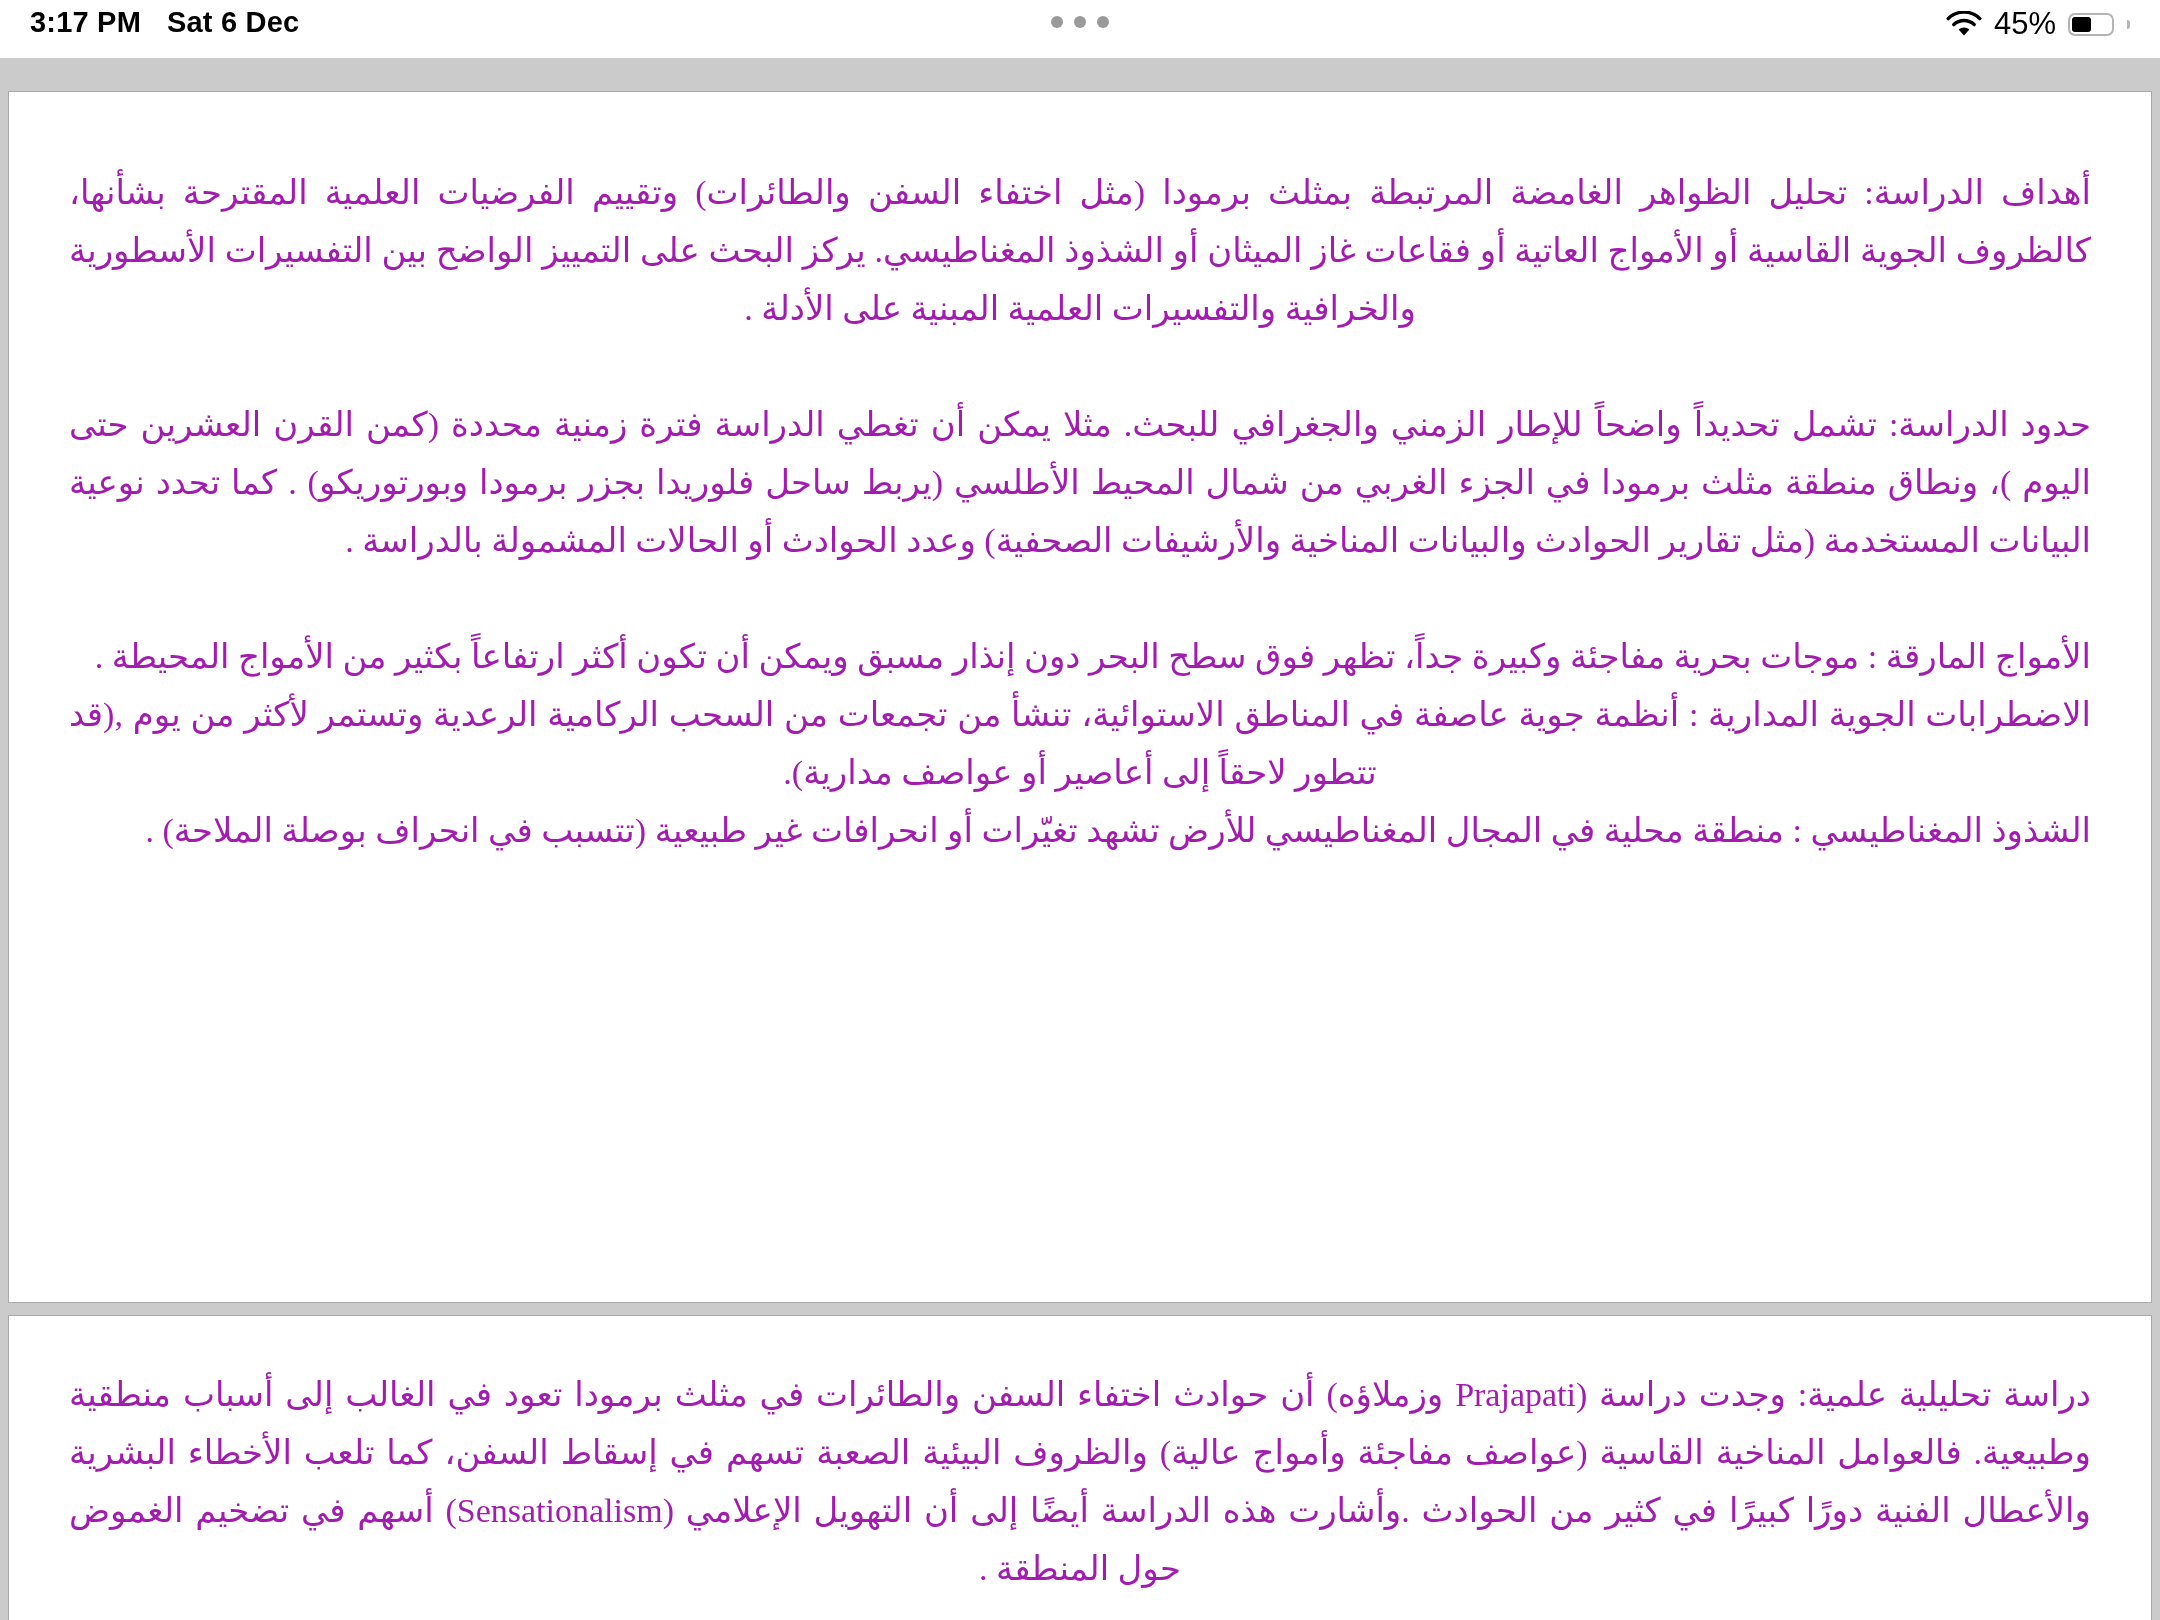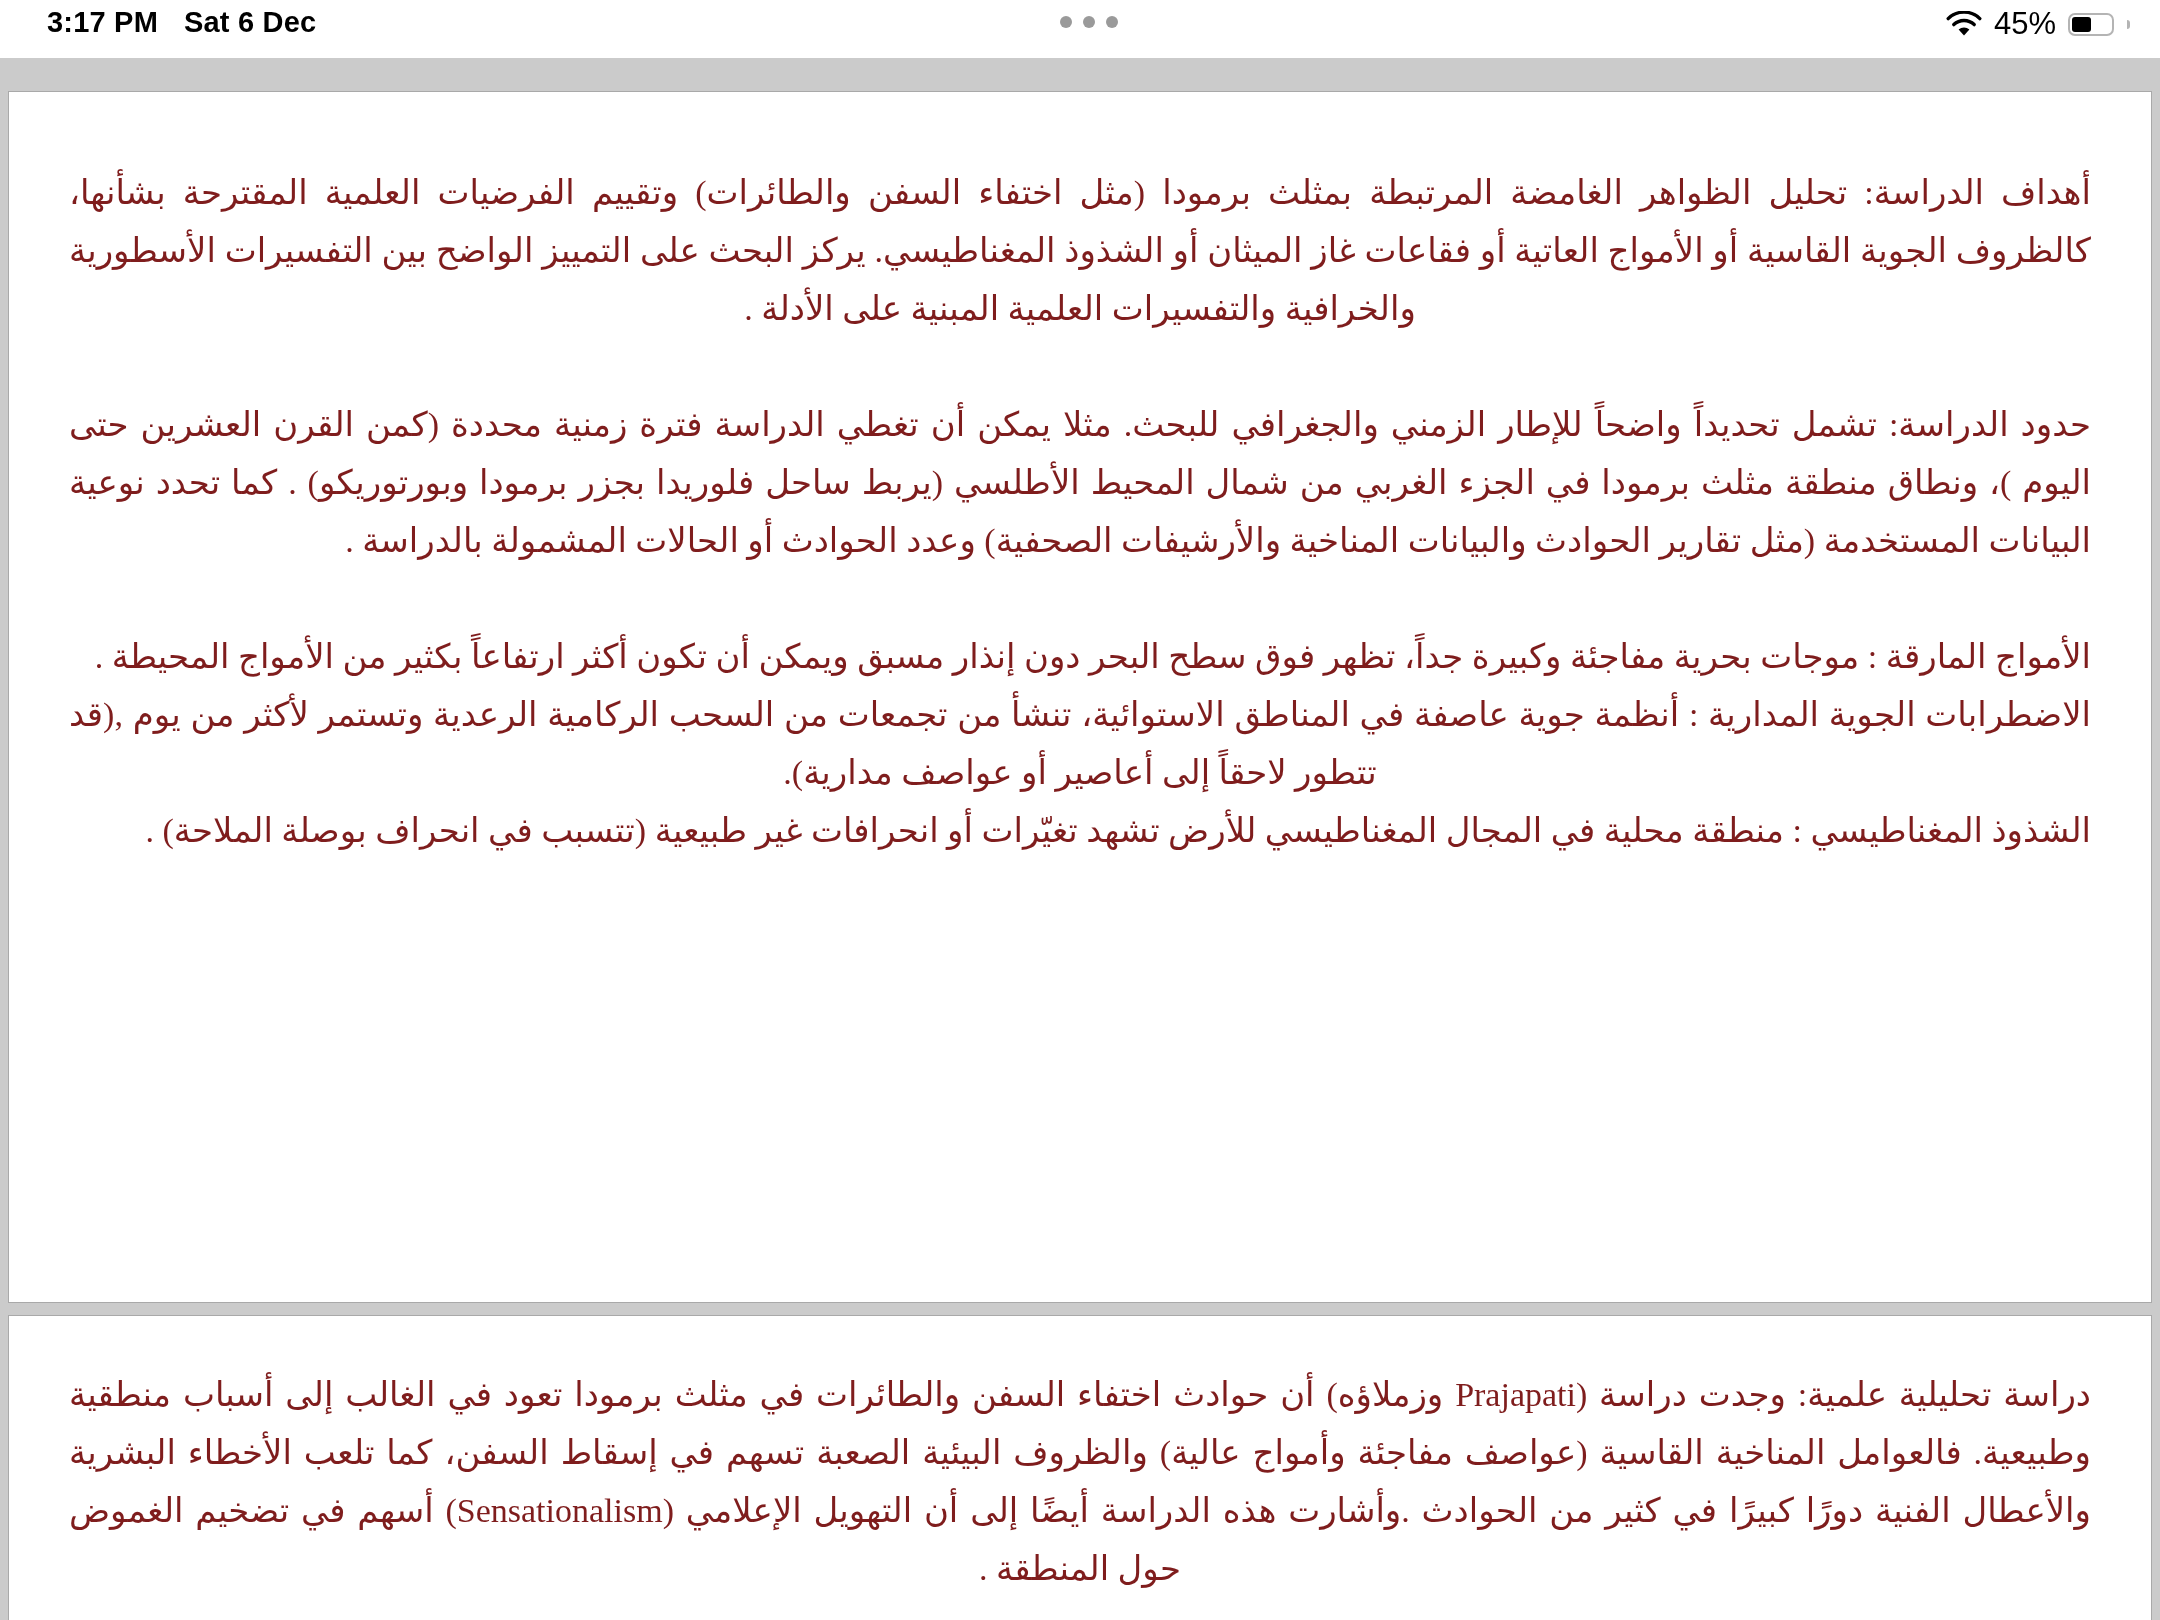--- a/index.html
+++ b/index.html
@@ -10,21 +10,21 @@
     overflow:hidden;
     position:relative;
   }
 
   
   .status-bar{
     height:58px;
     background:#ffffff;
     position:relative;
     display:flex;align-items:flex-start;justify-content:space-between;
-    padding:6px 30px 16px;box-sizing:border-box;margin-left:17px;
+    padding:6px 30px 16px;box-sizing:border-box;
   }
   .sb-left{
     font-size:29px;font-weight:600;color:#000;
     letter-spacing:.2px;display:flex;gap:26px;align-items:center;
   }
   .sb-dots{
     position:absolute;left:50%;top:16px;transform:translateX(-50%);
     display:flex;gap:11px;
   }
   .sb-dots span{width:12px;height:12px;border-radius:50%;background:#9a9a9a;display:block;}
@@ -44,21 +44,21 @@
     background:#ffffff;
     border:1px solid #a9a9a9;
     box-sizing:border-box;
   }
   .page-1{height:1212px;padding:72px 60px 0;}
   .page-2{height:420px;margin-top:12px;padding:50px 60px 0;}
 
   
   .doc-text{
     direction:rtl;
-    color:#7f1d1d;
+    color:#a21caf;
     font-size:34px;
     line-height:58px;
     font-family:"Liberation Serif","DejaVu Sans",serif;
   }
   .para{margin:0;text-align:justify;}
   .para.mb{margin-bottom:58px;}
   .para.last-center{text-align-last:center;}
   .para.last-right{text-align-last:right;}
   .heading{margin:8px 0 0;text-align:right;}
 </style>

